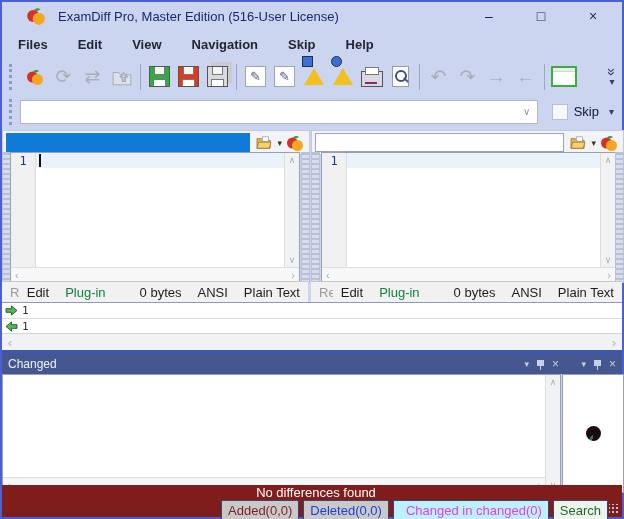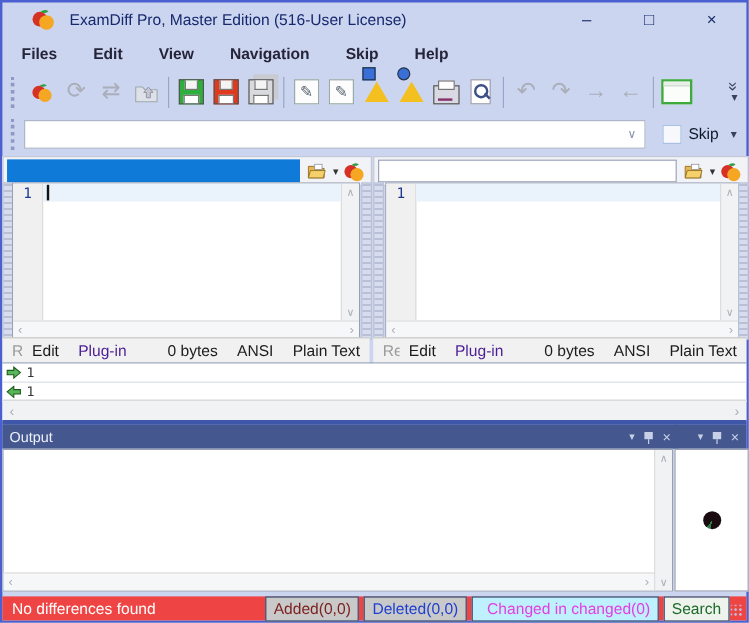--- a/index.html
+++ b/index.html
@@ -73,21 +73,21 @@
   .ed-main{flex:1;display:flex;min-height:0;}
   .gutter{width:24px;background:#f0f0f0;border-right:1px solid #ddd;font-family:"DejaVu Sans Mono",monospace;font-size:12px;color:#1d3a8f;padding-top:1px;text-align:center;}
   .ed-text{flex:1;position:relative;}
   .cur-line{position:absolute;left:0;right:0;top:0;height:15px;background:#eaf3fb;}
   .caret{position:absolute;left:3px;top:1px;width:2px;height:13px;background:#111;}
   .vscroll{width:14px;background:#f1f2f4;border-left:1px solid #ddd;display:flex;flex-direction:column;justify-content:space-between;align-items:center;color:#a9adb6;font-size:9px;padding:2px 0;}
   .hscroll{height:14px;background:#f6f7f8;border-top:1px solid #ddd;display:flex;justify-content:space-between;align-items:center;color:#a9adb6;font-size:11px;padding:0 4px;}
   
   .pstatus{position:absolute;top:281px;height:21px;background:#f1f1f1;border-top:1px solid #c8c8c8;display:flex;align-items:center;font-size:13px;overflow:hidden;}
   .ps-seg{padding:0 8px;white-space:nowrap;color:#1c1c1c;}
-  .ps-seg.dim{color:#4c1d95;}
+  .ps-seg.dim{color:#15803d;}
   .ps-seg.clip{max-width:30px;overflow:hidden;padding-right:0;color:#9a9a9a;}
   
   .diffarea{position:absolute;left:2px;right:2px;top:302px;border-top:1px solid #8f9ab5;}
   .diffrow{height:15px;background:#fff;border-bottom:1px solid #d8dbe4;display:flex;align-items:center;}
   .darr{width:13px;height:11px;margin:0 4px 0 3px;}
   .dline{font-family:"DejaVu Sans Mono",monospace;font-size:11px;color:#333;}
   .bigscroll{position:absolute;left:2px;right:2px;top:333px;height:17px;background:#f1f2f4;border-top:1px solid #d4d4d4;display:flex;justify-content:space-between;align-items:center;color:#a9adb6;font-size:12px;padding:0 6px;}
   .divider{position:absolute;left:2px;right:2px;top:350px;height:4px;background:#3e57a8;}
   
   .panel-hdr{position:absolute;height:20px;background:#44588f;color:#eef1f8;display:flex;align-items:center;font-size:12px;}
@@ -98,21 +98,21 @@
   .pin{width:7px;height:11px;position:relative;}
   .pin::before{content:"";position:absolute;left:0;top:1px;width:7px;height:6px;background:#c7d0e6;}
   .pin::after{content:"";position:absolute;left:3px;top:7px;width:1px;height:4px;background:#c7d0e6;}
   .hdr-x{font-size:12px;}
   .out-body{position:absolute;left:2px;top:374px;width:557px;height:117px;background:#fff;border:1px solid #98a0b4;display:flex;}
   .out-flex{flex:1;display:flex;flex-direction:column;}
   .out-canvas{flex:1;}
   .rp-body{position:absolute;left:562px;top:374px;width:60px;height:117px;background:#fff;border:1px solid #98a0b4;display:flex;align-items:center;justify-content:center;}
   .pie{width:15px;height:15px;border-radius:50%;background:conic-gradient(from 190deg,#2f7d46 0 28deg,#1a0b11 28deg 360deg);}
   
-  .statusbar{position:absolute;left:2px;right:2px;bottom:2px;height:20px;background:#ef4444;display:flex;align-items:center;color:#fff;font-size:13px;}
+  .statusbar{position:absolute;left:2px;right:2px;bottom:2px;height:32px;background:#7f1d1d;display:flex;align-items:center;color:#fff;font-size:13px;flex-direction:column;}
   .sb-msg{margin-left:8px;}
   .badges{margin-left:auto;display:flex;align-items:center;gap:4px;margin-right:14px;}
   .badge{padding:2px 6px;font-size:13px;border:1px solid #36466f;}
   .gripdots{position:absolute;right:3px;bottom:3px;width:10px;height:10px;
     background-image:radial-gradient(#b9c2d8 1px,transparent 1.2px);background-size:4px 4px;background-position:bottom right;}
 </style>
 </head>
 <body>
 
 <svg width="0" height="0" style="position:absolute">
@@ -345,21 +345,21 @@
       <span class="dline">1</span>
     </div>
   </div>
   <div class="bigscroll">
     <span>‹</span>
     <span>›</span>
   </div>
   <div class="divider"></div>
 
   <div class="panel-hdr out-hdr">
-    <span>Output</span>
+    <span>Changed</span>
     <div class="hdr-btns">
       <span class="hdr-dd">▾</span>
       <span class="pin"></span>
       <span class="hdr-x">×</span>
     </div>
   </div>
   <div class="out-body">
     <div class="out-flex">
       <div class="out-canvas"></div>
       <div class="hscroll">

